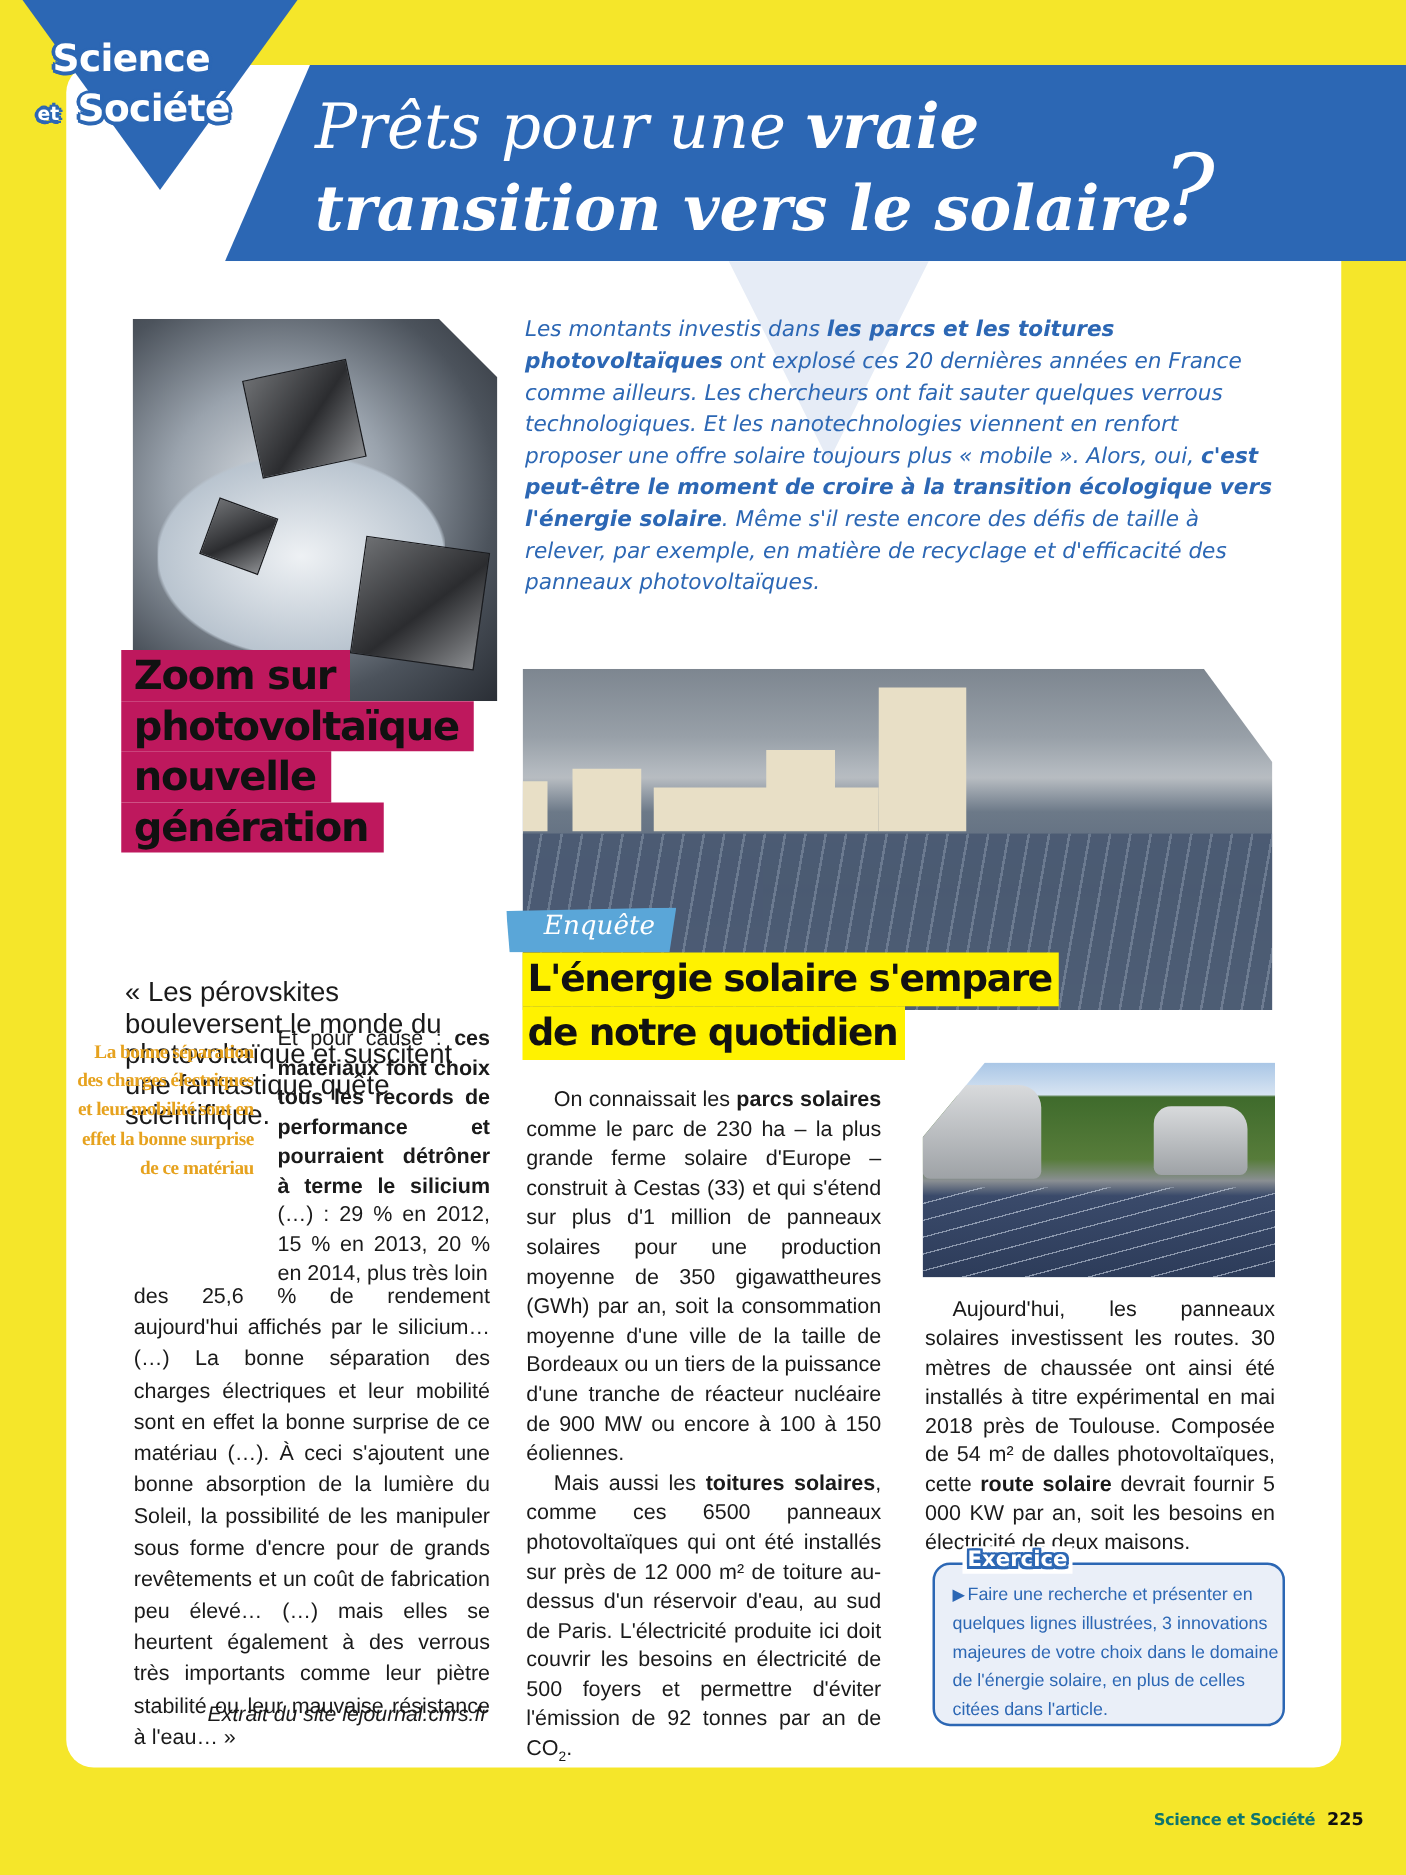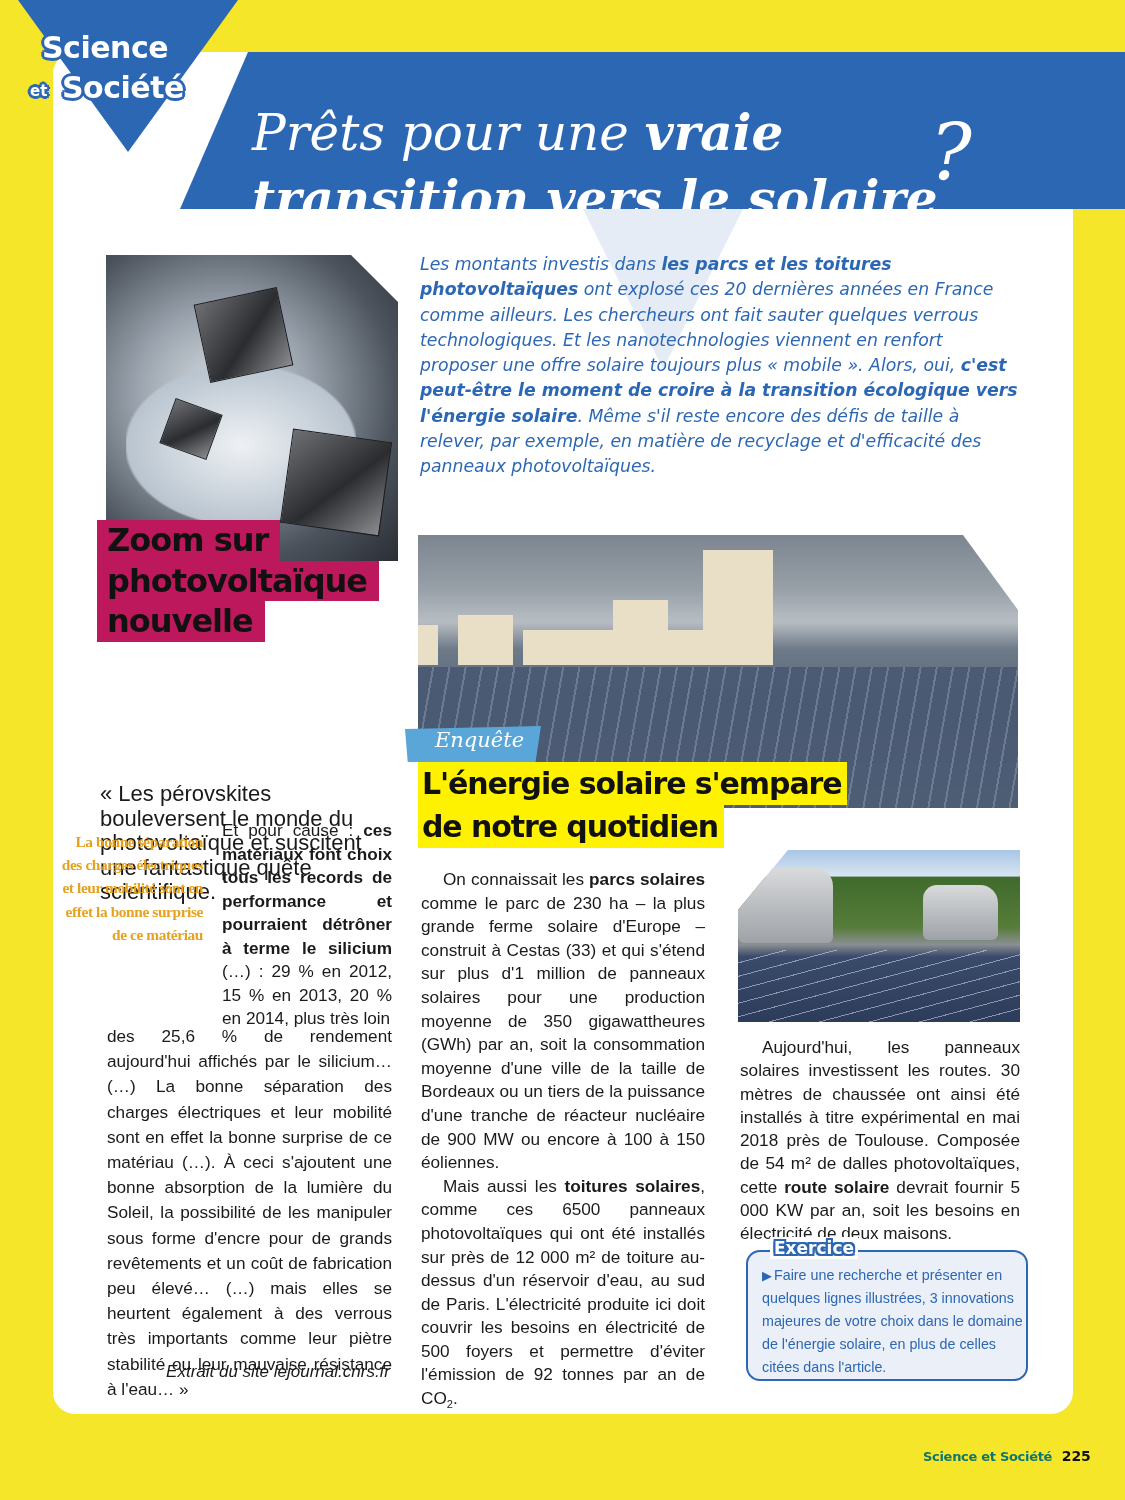--- a/index.html
+++ b/index.html
@@ -13,21 +13,21 @@
     border-left: 110px solid transparent; border-right: 110px solid transparent; border-top: 152px solid #2c67b4; }
   .brand { position: absolute; left: 30px; top: 30px; color: #fff; font-family: "DejaVu Sans", sans-serif; font-weight: bold;
     text-shadow: -2px -2px 0 #2c67b4, 2px -2px 0 #2c67b4, -2px 2px 0 #2c67b4, 2px 2px 0 #2c67b4, 0 3px 0 #2c67b4, 3px 0 0 #2c67b4, -3px 0 0 #2c67b4, 0 -3px 0 #2c67b4; }
   .brand-line1 { position: absolute; left: 12px; top: 0; font-size: 30px; letter-spacing: -0.5px; white-space: nowrap; }
   .brand-et { position: absolute; left: 0; top: 52px; font-size: 15px; }
   .brand-line2 { position: absolute; left: 32px; top: 40px; font-size: 30px; letter-spacing: -0.5px; white-space: nowrap; }
 
   .title-band { position: absolute; left: 180px; top: 52px; width: 945px; height: 157px; background: #2c67b4;
     clip-path: polygon(68px 0, 100% 0, 100% 100%, 0 100%); }
   .title { position: absolute; left: 252px; top: 68px; color: #fff; font-family: "DejaVu Serif", serif; font-style: italic; line-height: 66px; }
-  .title-l1 { font-size: 50px; font-weight: normal; white-space: nowrap; margin-top: 32px; }
+  .title-l1 { font-size: 50px; font-weight: normal; white-space: nowrap; }
   .title-l1 b { font-weight: bold; }
   .title-l2 { font-size: 50px; font-weight: bold; white-space: nowrap; }
   .title-q { position: absolute; left: 930px; top: 108px; color: #fff; font-family: "DejaVu Serif", serif; font-style: italic; font-size: 78px; }
 
   .chapo-triangle { position: absolute; left: 583px; top: 209px; width: 0; height: 0;
     border-left: 80px solid transparent; border-right: 80px solid transparent; border-top: 160px solid #e6ecf6; }
 
   .chapo { position: absolute; left: 420px; top: 252px; width: 600px; color: #2c67b4; font-family: "DejaVu Sans", sans-serif; font-style: italic;
     font-size: 17.3px; line-height: 25.3px; }
   .chapo b { font-weight: bold; }
@@ -132,20 +132,21 @@
 <div class="photo-mineral">
   <div class="rock"></div>
   <div class="cube c1"></div>
   <div class="cube c3"></div>
   <div class="cube c2"></div>
 </div>
 <h2 class="zoom-headline">
   <span class="ln">Zoom sur</span>
   <span class="ln">photovoltaïque</span>
   <span class="ln">nouvelle</span>
+  <span class="ln">génération</span>
 </h2>
 
 <p class="quote-intro">« Les pérovskites bouleversent le monde du photovoltaïque et suscitent une fantastique quête scientifique.</p>
 <p class="pullquote">La bonne séparation des charges électriques et leur mobilité sont en effet la bonne surprise de ce matériau</p>
 <p class="quote-narrow"><span>Et pour cause : </span><b>ces matériaux font choix tous les records de performance et pourraient détrôner à terme le silicium</b><span> (…) : 29 % en 2012, 15 % en 2013, 20 % en 2014, plus très loin</span></p>
 <p class="quote-wide">des 25,6 % de rendement aujourd'hui affichés par le silicium… (…) La bonne séparation des charges électriques et leur mobilité sont en effet la bonne surprise de ce matériau (…). À ceci s'ajoutent une bonne absorption de la lumière du Soleil, la possibilité de les manipuler sous forme d'encre pour de grands revêtements et un coût de fabrication peu élevé… (…) mais elles se heurtent également à des verrous très importants comme leur piètre stabilité ou leur mauvaise résistance à l'eau… »</p>
 <p class="source">Extrait du site lejournal.cnrs.fr</p>
 
 <div class="photo-roof">
   <div class="bld b5"></div>

